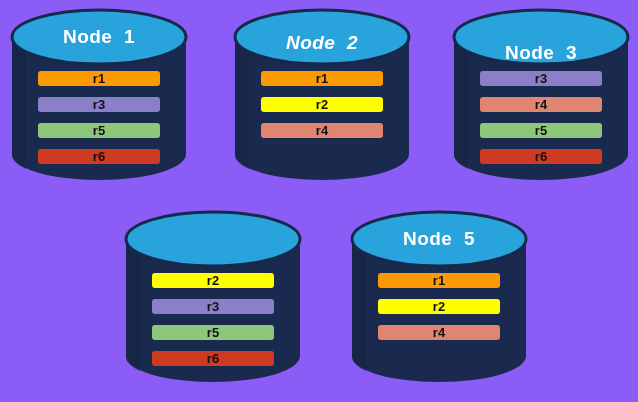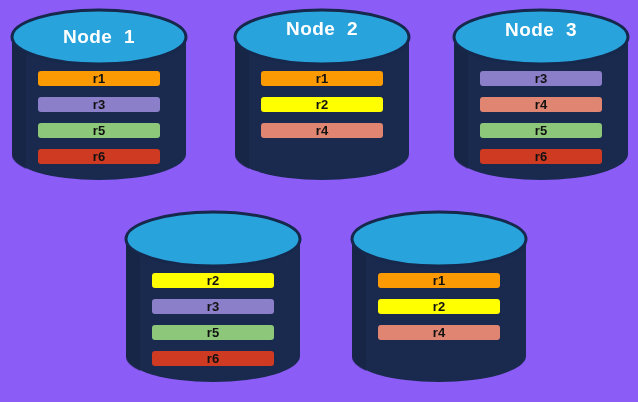--- a/index.html
+++ b/index.html
@@ -81,40 +81,40 @@
           <span>r6</span>
         </div>
       </div>
     </div>
     <div class="node" style="left: 233px; top: 8px; width: 178px; height: 180px;">
       <svg class="node-svg" width="178" height="180" viewBox="0 0 178 180">
         <path d="M 2 29 L 2 146 A 87 26 0 0 0 176 146 L 176 29 A 87 27 0 0 0 2 29 Z" fill="#1a2a4f"></path>
         <path d="M 2 29 L 2 146 A 87 26 0 0 0 16 161 L 16 35 Z" fill="#16213f" opacity="0.55"></path>
         <ellipse cx="89" cy="29" rx="87" ry="27" fill="#29a3dc" stroke="#16284b" stroke-width="3"></ellipse>
       </svg>
-      <div class="node-title" style="top: 10px; font-size: 19px;">Node  2</div>
+      <div class="node-title" style="top: 24px; font-size: 19px; font-style: italic;">Node  2</div>
       <div class="replica-stack" style="top: 63px; padding-left: 28px; padding-right: 28px;">
         <div class="replica" style="background: rgb(251, 154, 2); height: 15px; margin-bottom: 11px; font-size: 13px;">
           <span>r1</span>
         </div>
         <div class="replica" style="background: rgb(255, 255, 0); height: 15px; margin-bottom: 11px; font-size: 13px;">
           <span>r2</span>
         </div>
         <div class="replica" style="background: rgb(224, 133, 113); height: 15px; margin-bottom: 11px; font-size: 13px;">
           <span>r4</span>
         </div>
       </div>
     </div>
     <div class="node" style="left: 452px; top: 8px; width: 178px; height: 180px;">
       <svg class="node-svg" width="178" height="180" viewBox="0 0 178 180">
         <path d="M 2 29 L 2 146 A 87 26 0 0 0 176 146 L 176 29 A 87 27 0 0 0 2 29 Z" fill="#1a2a4f"></path>
         <path d="M 2 29 L 2 146 A 87 26 0 0 0 16 161 L 16 35 Z" fill="#16213f" opacity="0.55"></path>
         <ellipse cx="89" cy="29" rx="87" ry="27" fill="#29a3dc" stroke="#16284b" stroke-width="3"></ellipse>
       </svg>
-      <div class="node-title" style="top: 11px; font-size: 19px;">Node  3</div>
+      <div class="node-title" style="top: 34px; font-size: 19px;">Node  3</div>
       <div class="replica-stack" style="top: 63px; padding-left: 28px; padding-right: 28px;">
         <div class="replica" style="background: rgb(138, 127, 200); height: 15px; margin-bottom: 11px; font-size: 13px;">
           <span>r3</span>
         </div>
         <div class="replica" style="background: rgb(224, 133, 113); height: 15px; margin-bottom: 11px; font-size: 13px;">
           <span>r4</span>
         </div>
         <div class="replica" style="background: rgb(141, 200, 122); height: 15px; margin-bottom: 11px; font-size: 13px;">
           <span>r5</span>
         </div>
@@ -143,20 +143,21 @@
           <span>r6</span>
         </div>
       </div>
     </div>
     <div class="node" style="left: 350px; top: 210px; width: 178px; height: 180px;">
       <svg class="node-svg" width="178" height="180" viewBox="0 0 178 180">
         <path d="M 2 29 L 2 146 A 87 26 0 0 0 176 146 L 176 29 A 87 27 0 0 0 2 29 Z" fill="#1a2a4f"></path>
         <path d="M 2 29 L 2 146 A 87 26 0 0 0 16 161 L 16 35 Z" fill="#16213f" opacity="0.55"></path>
         <ellipse cx="89" cy="29" rx="87" ry="27" fill="#29a3dc" stroke="#16284b" stroke-width="3"></ellipse>
       </svg>
+      <div class="node-title" style="top: 18px; font-size: 19px;">Node  5</div>
       <div class="replica-stack" style="top: 63px; padding-left: 28px; padding-right: 28px;">
         <div class="replica" style="background: rgb(251, 154, 2); height: 15px; margin-bottom: 11px; font-size: 13px;">
           <span>r1</span>
         </div>
         <div class="replica" style="background: rgb(255, 255, 0); height: 15px; margin-bottom: 11px; font-size: 13px;">
           <span>r2</span>
         </div>
         <div class="replica" style="background: rgb(224, 133, 113); height: 15px; margin-bottom: 11px; font-size: 13px;">
           <span>r4</span>
         </div>

